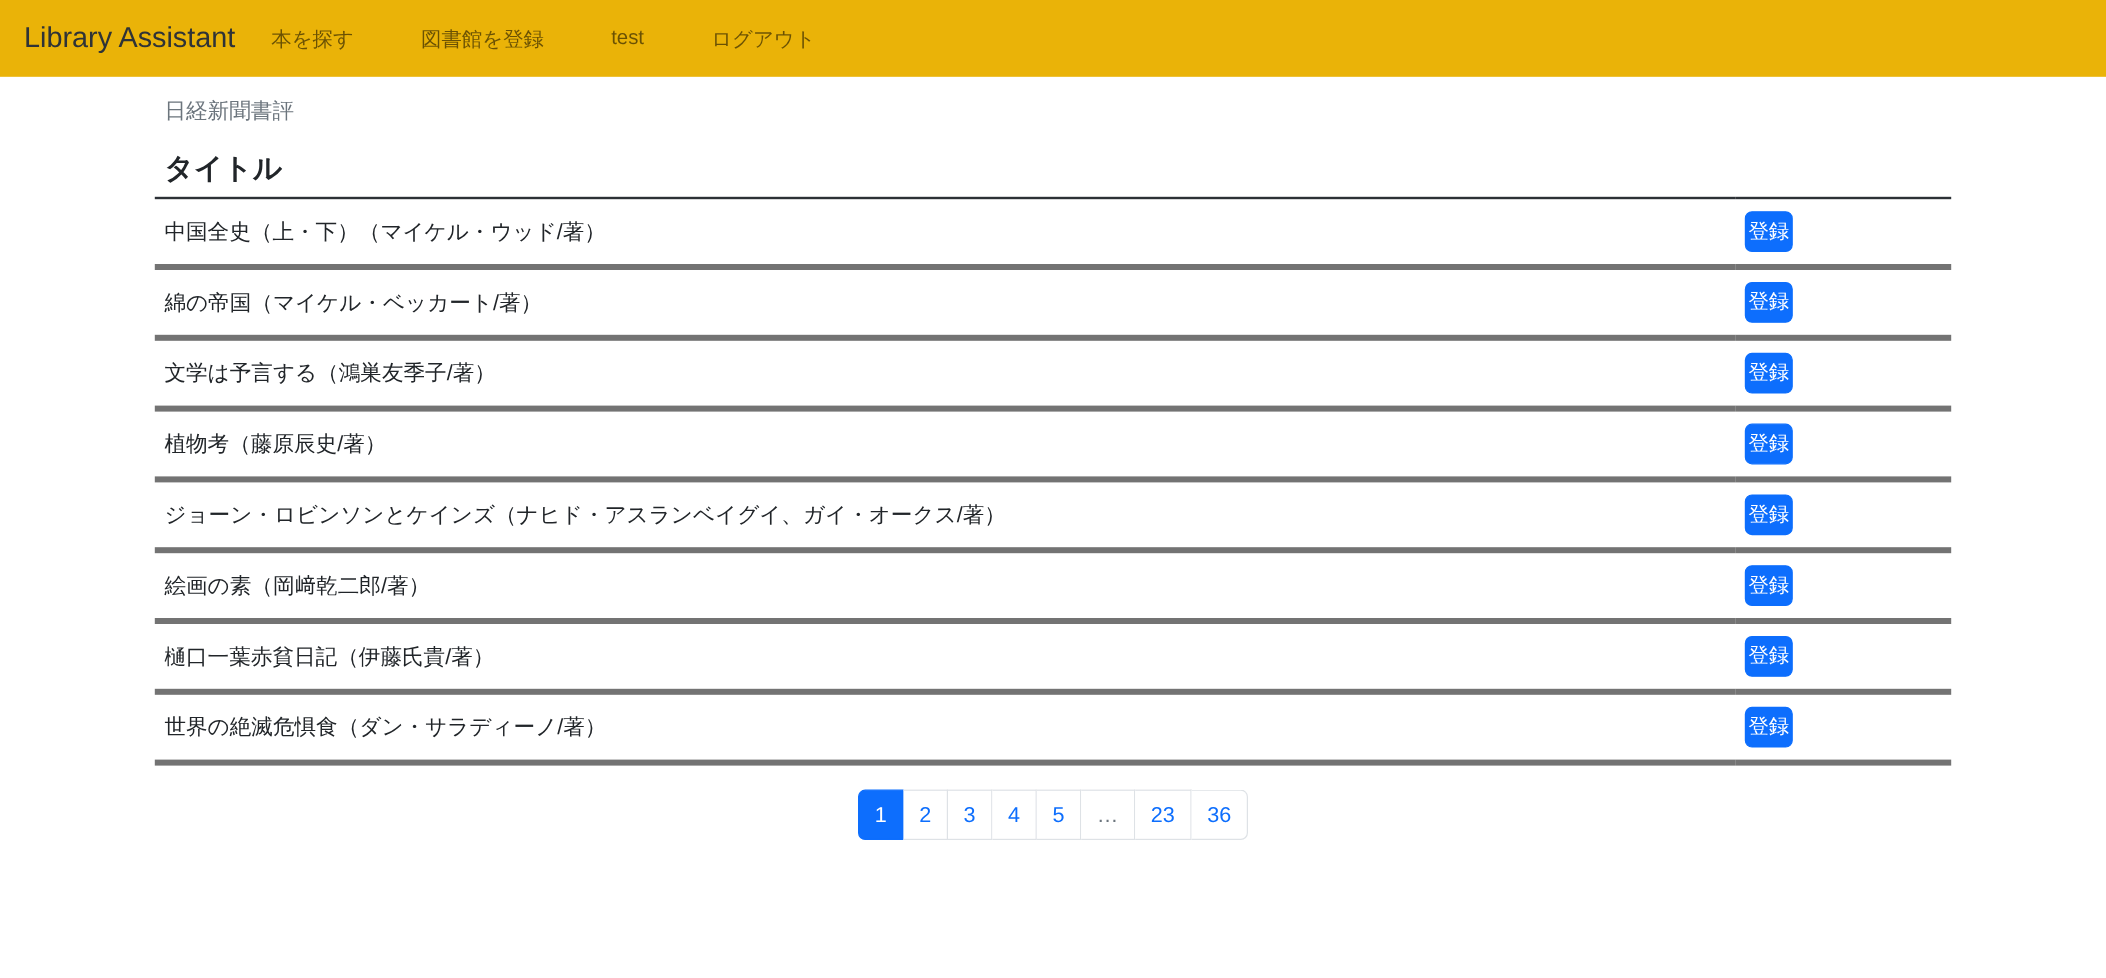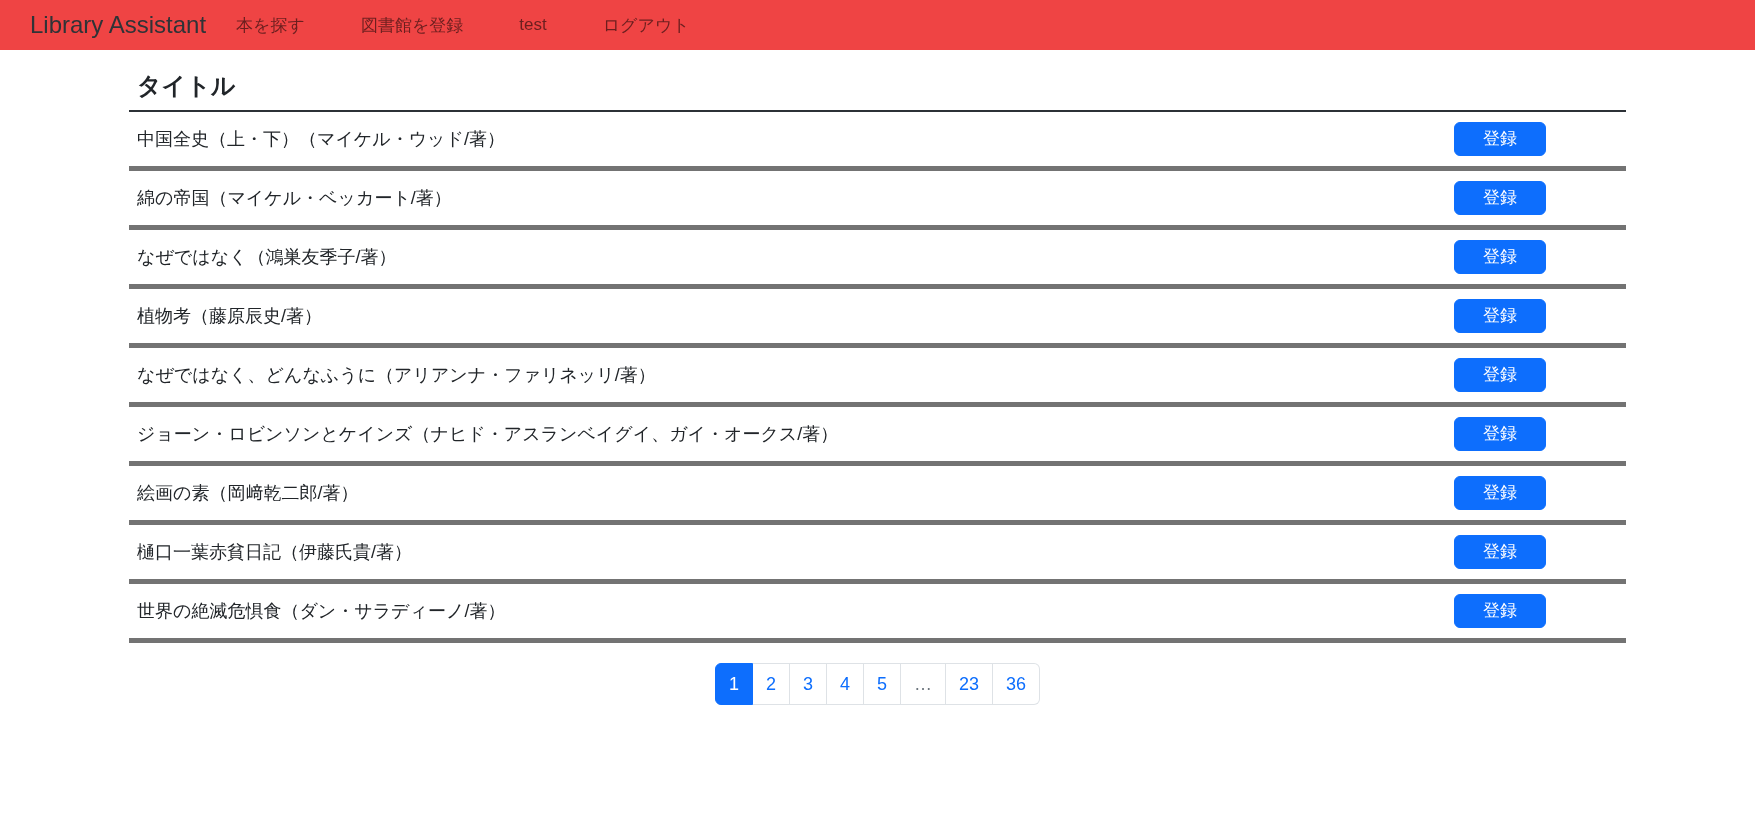--- a/index.html
+++ b/index.html
@@ -8,25 +8,25 @@
     width: 1755px;
     height: 815px;
     background: #ffffff;
     font-family: "Liberation Sans", "DejaVu Sans", sans-serif;
     color: #212529;
     overflow: hidden;
   }
 
   
   .navbar {
-    background: #ef4444;
-    height: 50px;
+    background: #eab308;
+    height: 64px;
     display: flex;
     align-items: center;
-    padding: 0 30px;
+    padding: 0 20px;
   }
   .brand {
     font-size: 24px;
     color: #2f3337;
     text-decoration: none;
     margin-right: 20px;
     white-space: nowrap;
   }
   .nav-links { display: flex; align-items: center; gap: 36px; }
   .nav-link {
@@ -69,21 +69,21 @@
     vertical-align: middle;
   }
   td.action-cell { width: 180px; }
   .btn-register {
     background: #0d6efd;
     color: #ffffff;
     border: 1px solid #0d6efd;
     border-radius: 6px;
     font-size: 17px;
     font-family: inherit;
-    padding: 5px 28px;
+    padding: 5px 2px;
     cursor: pointer;
     line-height: 22px;
   }
 
   
   .pagination-wrap { display: flex; justify-content: center; margin-top: 20px; }
   ul.pagination {
     display: flex;
     list-style: none;
     margin: 0;
@@ -129,20 +129,21 @@
 
   <a class="nav-link" href="#">図書館を登録</a>
 
   <a class="nav-link" href="#">test</a>
 
   <a class="nav-link" href="#">ログアウト</a>
 </div>
 </nav>
 
 <main class="container">
+  <div class="subtitle">日経新聞書評</div>
 
   <table class="books">
     <thead>
       <tr>
         <th>タイトル</th>
         <th class="action-cell"></th>
       </tr>
     </thead>
     <tbody>
   <tr>
@@ -158,44 +159,36 @@
     <td>
       <span>綿の帝国（マイケル・ベッカート/著）</span>
     </td>
     <td class="action-cell">
       <button class="btn-register">登録</button>
     </td>
   </tr>
 
   <tr>
     <td>
-      <span>なぜではなく（鴻巣友季子/著）</span>
+      <span>文学は予言する（鴻巣友季子/著）</span>
     </td>
     <td class="action-cell">
       <button class="btn-register">登録</button>
     </td>
   </tr>
 
   <tr>
     <td>
       <span>植物考（藤原辰史/著）</span>
     </td>
     <td class="action-cell">
       <button class="btn-register">登録</button>
     </td>
   </tr>
 
-  <tr>
-    <td>
-      <span>なぜではなく、どんなふうに（アリアンナ・ファリネッリ/著）</span>
-    </td>
-    <td class="action-cell">
-      <button class="btn-register">登録</button>
-    </td>
-  </tr>
 
   <tr>
     <td>
       <span>ジョーン・ロビンソンとケインズ（ナヒド・アスランベイグイ、ガイ・オークス/著）</span>
     </td>
     <td class="action-cell">
       <button class="btn-register">登録</button>
     </td>
   </tr>
 

